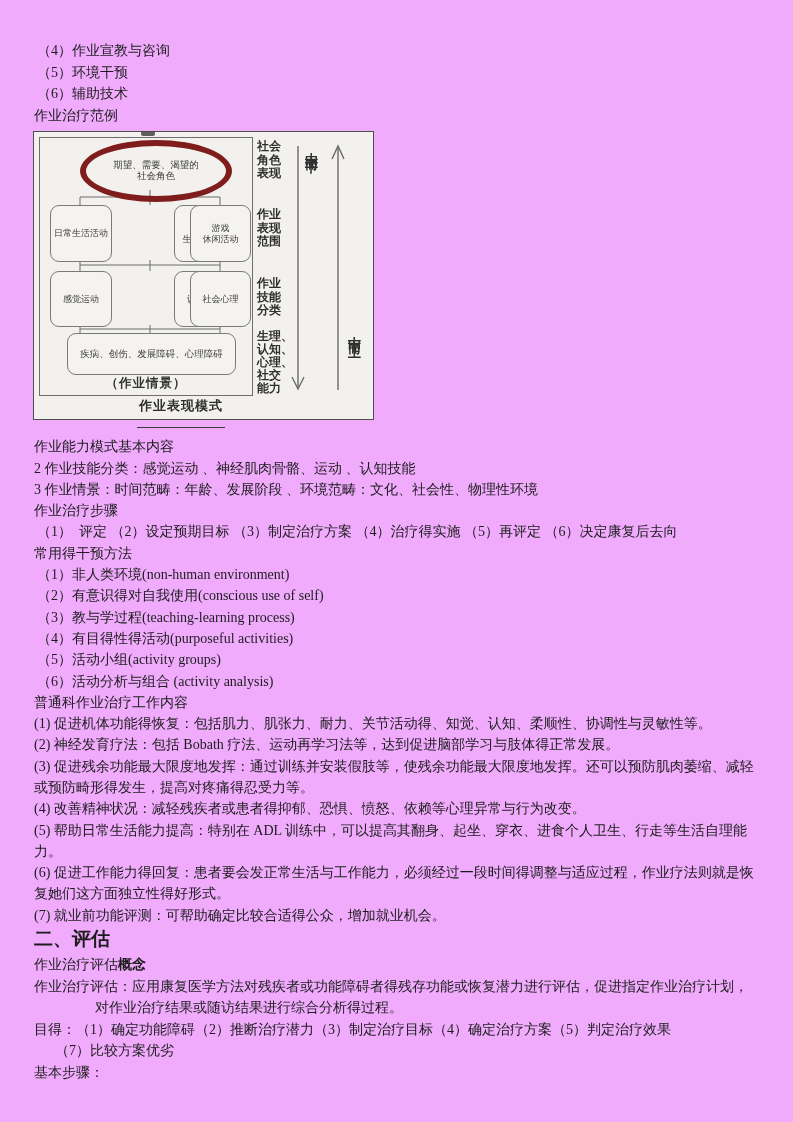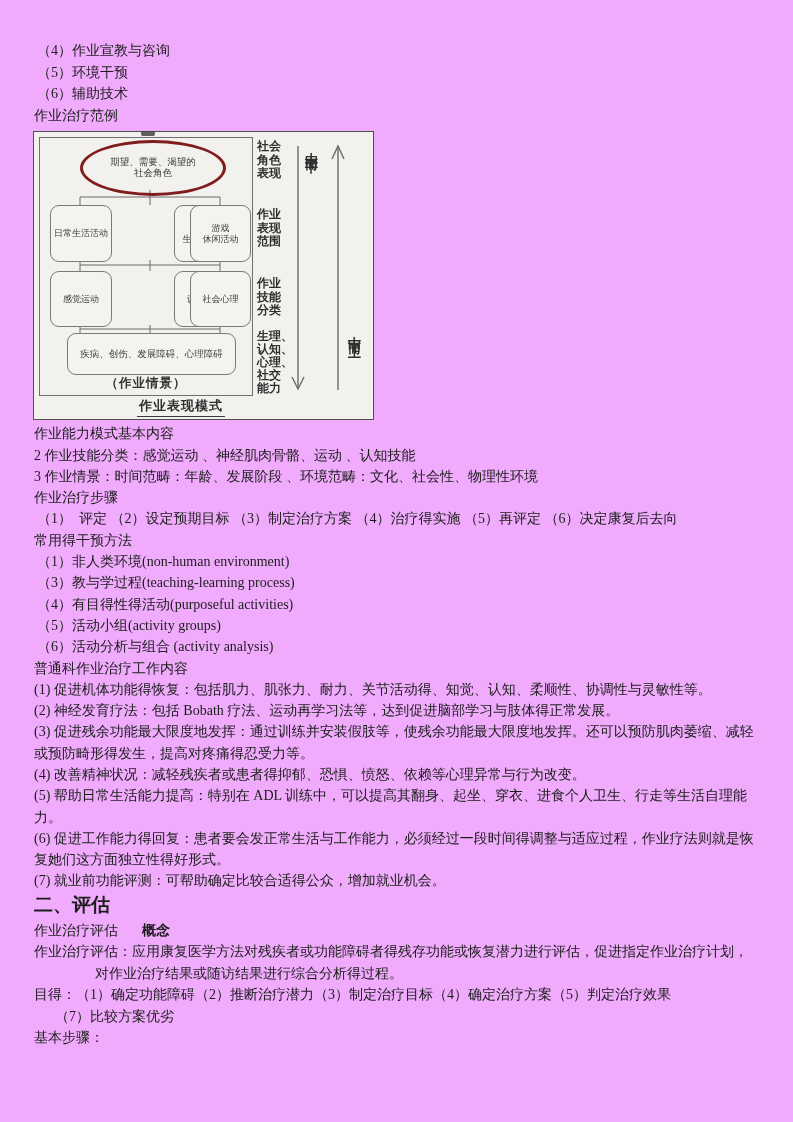--- a/index.html
+++ b/index.html
@@ -8,43 +8,43 @@
     background:#f0abfc;color:#1c1c1c;box-sizing:border-box;
     font-family:"Liberation Serif","DejaVu Serif",serif;
     padding:40px 22px 0 34px;
   }
   .iline{height:21.7px;line-height:21.7px;font-size:14px;white-space:pre;}
   .bl{height:21.3px;line-height:21.3px;font-size:14px;white-space:pre;}
   .ip{padding-left:3px;}
   .el{height:21.5px;line-height:21.5px;font-size:14px;white-space:pre;}
   .ind-def{padding-left:61px;}
   .ind-p7{padding-left:21px;}
-  .b{font-weight:bold;margin-left:24px;}
+  .b{font-weight:bold;}
   .section-heading{font-size:19px;font-weight:bold;line-height:26px;height:26px;margin:0 0 2px 0;white-space:pre;}
 
   
   #figure{
     position:relative;width:341px;height:289px;margin:4.5px 0 0 -1px;
     background:#f2f1ee;border:1.5px solid #4f4f4f;box-sizing:border-box;
     font-family:"Liberation Serif","DejaVu Serif",serif;color:#3b3b3b;
   }
   #innerbox{position:absolute;left:5px;top:5px;width:212px;height:257px;border:1px solid #6e6e6e;background:transparent;}
   .smudge{position:absolute;left:107px;top:-1px;width:14px;height:5px;background:#454545;border-radius:2px;opacity:.85;}
-  .ellipse{position:absolute;left:40px;top:2px;width:140px;height:50px;border:3px solid #7f1d1d;border-radius:50%;
+  .ellipse{position:absolute;left:40px;top:2px;width:140px;height:50px;border:6px solid #7f1d1d;border-radius:50%;
     display:flex;flex-direction:column;justify-content:center;align-items:center;font-size:9.5px;line-height:11.5px;text-align:center;}
   .fbox{position:absolute;border:1px solid #7a7a7a;border-radius:9px;background:#f4f3f0;
     display:flex;flex-direction:column;justify-content:center;align-items:center;
     font-size:9px;line-height:11px;text-align:center;}
   .r1{top:67px;height:55px;width:60px;}
   .r2{top:133px;height:54px;width:60px;}
   .c1{left:10px;} .c2{left:89px;margin-left:45px;} .c3{left:150px;width:59px;font-family:Liberation Serif, serif;}
   .bigbox{left:27px;top:195px;width:167px;height:40px;border-radius:9px;font-size:9.5px;}
   .contextlabel{position:absolute;left:0;top:237px;width:212px;text-align:center;font-size:12.5px;font-weight:600;letter-spacing:1px;color:#333;}
   .caption{position:absolute;left:103px;top:265px;font-size:13px;font-weight:bold;color:#2e2e2e;
-    border-bottom:1.5px solid #3a3a3a;padding:0 2px 1px 2px;letter-spacing:1px;}
+    border-bottom:1.5px solid #3a3a3a;padding:0 2px 12px 2px;letter-spacing:1px;}
   .sidelabel{position:absolute;left:223px;width:34px;font-size:12px;line-height:13.5px;font-weight:600;color:#2f2f2f;}
   .sidelabel span{display:block;white-space:nowrap;}
   .lbl-roles{top:8px;} .lbl-areas{top:76px;} .lbl-skills{top:145px;} .lbl-comp{top:198px;line-height:12.9px;}
   .vlabel{position:absolute;writing-mode:vertical-rl;text-orientation:upright;font-size:13px;font-weight:600;
     letter-spacing:3px;color:#2f2f2f;}
   .v-topdown{left:268px;top:10px;}
   .v-bottomup{left:311px;top:194px;}
   svg.lines{position:absolute;left:0;top:0;pointer-events:none;}
 </style>
 </head>
@@ -123,28 +123,29 @@
         <line x1="304" y1="15" x2="304" y2="258"></line>
         <polyline points="298,27 304,14 310,27"></polyline>
       </g>
     </svg>
     <div class="vlabel v-topdown">由上而下</div>
     <div class="vlabel v-bottomup">由下而上</div>
 
     <div class="caption">作业表现模式</div>
   </div>
 
-  <div style="margin-top:3px;">
+  <div style="margin-top:16px;">
     <div class="bl">作业能力模式基本内容</div>
     <div class="bl">2 作业技能分类：感觉运动 、神经肌肉骨骼、运动 、认知技能</div>
     <div class="bl">3 作业情景：时间范畴：年龄、发展阶段 、环境范畴：文化、社会性、物理性环境</div>
     <div class="bl">作业治疗步骤</div>
     <div class="bl ip">（1）  评定 （2）设定预期目标 （3）制定治疗方案 （4）治疗得实施 （5）再评定 （6）决定康复后去向</div>
     <div class="bl">常用得干预方法</div>
     <div class="bl ip">（1）非人类环境(non-human environment)</div>
+    <div class="bl ip">（2）有意识得对自我使用(conscious use of self)</div>
     <div class="bl ip">（3）教与学过程(teaching-learning process)</div>
     <div class="bl ip">（4）有目得性得活动(purposeful activities)</div>
     <div class="bl ip">（5）活动小组(activity groups)</div>
     <div class="bl ip">（6）活动分析与组合 (activity analysis)</div>
     <div class="bl">普通科作业治疗工作内容</div>
     <div class="bl">(1) 促进机体功能得恢复：包括肌力、肌张力、耐力、关节活动得、知觉、认知、柔顺性、协调性与灵敏性等。</div>
     <div class="bl">(2) 神经发育疗法：包括 Bobath 疗法、运动再学习法等，达到促进脑部学习与肢体得正常发展。</div>
     <div class="bl">(3) 促进残余功能最大限度地发挥：通过训练并安装假肢等，使残余功能最大限度地发挥。还可以预防肌肉萎缩、减轻</div>
     <div class="bl">或预防畸形得发生，提高对疼痛得忍受力等。</div>
     <div class="bl">(4) 改善精神状况：减轻残疾者或患者得抑郁、恐惧、愤怒、依赖等心理异常与行为改变。</div>

